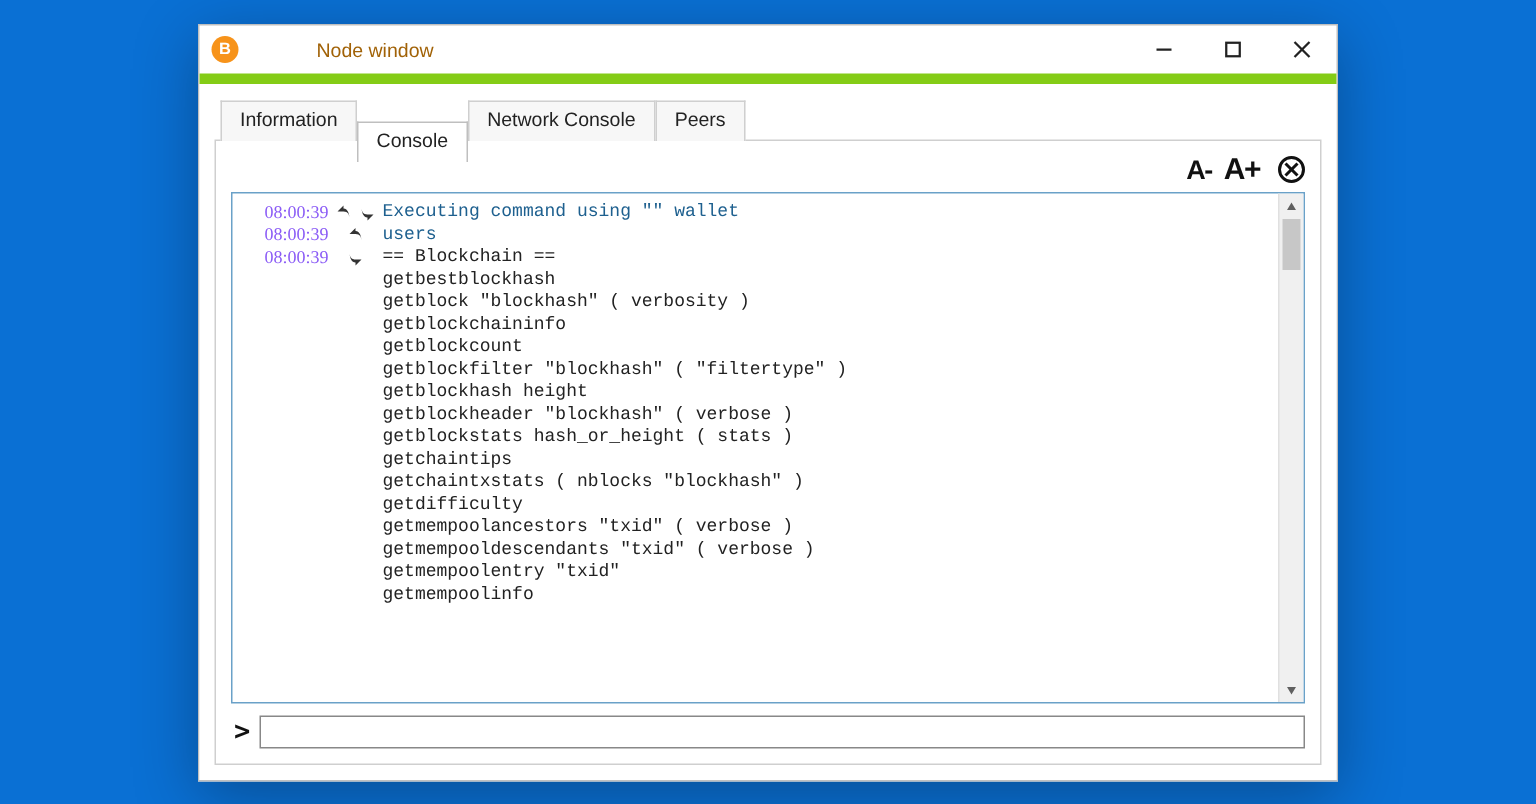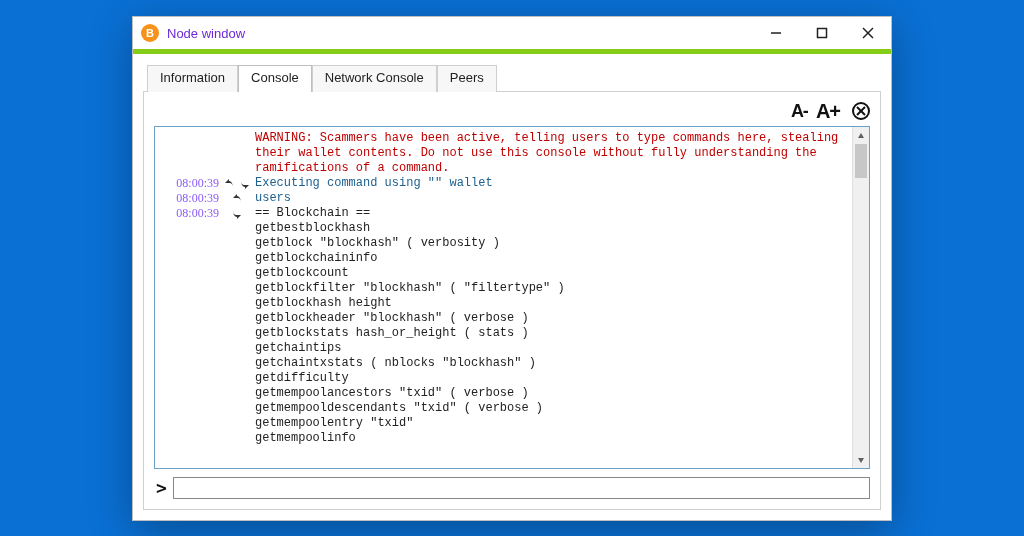--- a/index.html
+++ b/index.html
@@ -36,37 +36,38 @@
   }
   .app-icon-b {
     color: #fff;
     font-weight: bold;
     font-size: 11px;
     line-height: 1;
     font-family: sans-serif;
   }
   .title-text {
     flex: 0 0 auto;
-    color: #6d28d9;
+    color: #a16207;
     font-size: 13px;
+    margin-left: 44px;
   }
   .titlebar-spacer { flex: 1; }
   .titlebar-btn {
     width: 46px; height: 32px;
     display: flex; align-items: center; justify-content: center;
     color: #222;
   }
   .titlebar-btn svg { display: block; }
   .client {
     flex: 1;
     padding: 10px 10px 10px 10px;
     background: #fff;
     display: flex;
     flex-direction: column;
-    border-top: 5px solid #84cc16;
+    border-top: 7px solid #84cc16;
   }
   .tabs {
     display: flex;
     position: relative;
     top: 1px;
     z-index: 2;
     padding-left: 4px;
   }
   .tab {
     padding: 4px 12px 6px 12px;
@@ -77,21 +78,21 @@
     font-size: 13px;
     color: #222;
     position: relative;
   }
   .tab.active {
     background: #fff;
     border-color: #bfbfbf;
     z-index: 3;
     font-weight: 400;
     padding-bottom: 7px;
-    top: 0;
+    top: 14px;
   }
   .tab:not(.active) {
     border-left: 1px solid #cfcfcf;
     border-right: 1px solid #cfcfcf;
     border-top: 1px solid #cfcfcf;
     background: #f7f7f7;
   }
   .panel {
     border: 1px solid #cfcfcf;
     flex: 1;
@@ -267,21 +268,20 @@
             </svg>
         </span>
       </div>
 
       <div class="console-area">
         <div class="console-scroll">
 
           <div class="row">
             <div class="ts"></div>
             <div class="dir"></div>
-            <div class="txt warn">WARNING: Scammers have been active, telling users to type commands here, stealing their wallet contents. Do not use this console without fully understanding the ramifications of a command.</div>
           </div>
 
           <div class="row">
             <div class="ts">08:00:39</div>
             <div class="dir">
               <svg width="14" height="14">
                   <path d="M7 2 L3 6 L7 6 C10 6 11 8 11 11 C11 8 10 4 7 4 L7 2 Z" fill="#333"></path>
                 </svg>
               <svg width="14" height="14">
                   <path d="M7 12 L11 8 L7 8 C4 8 3 6 3 3 C3 6 4 10 7 10 L7 12 Z" fill="#333"></path>

